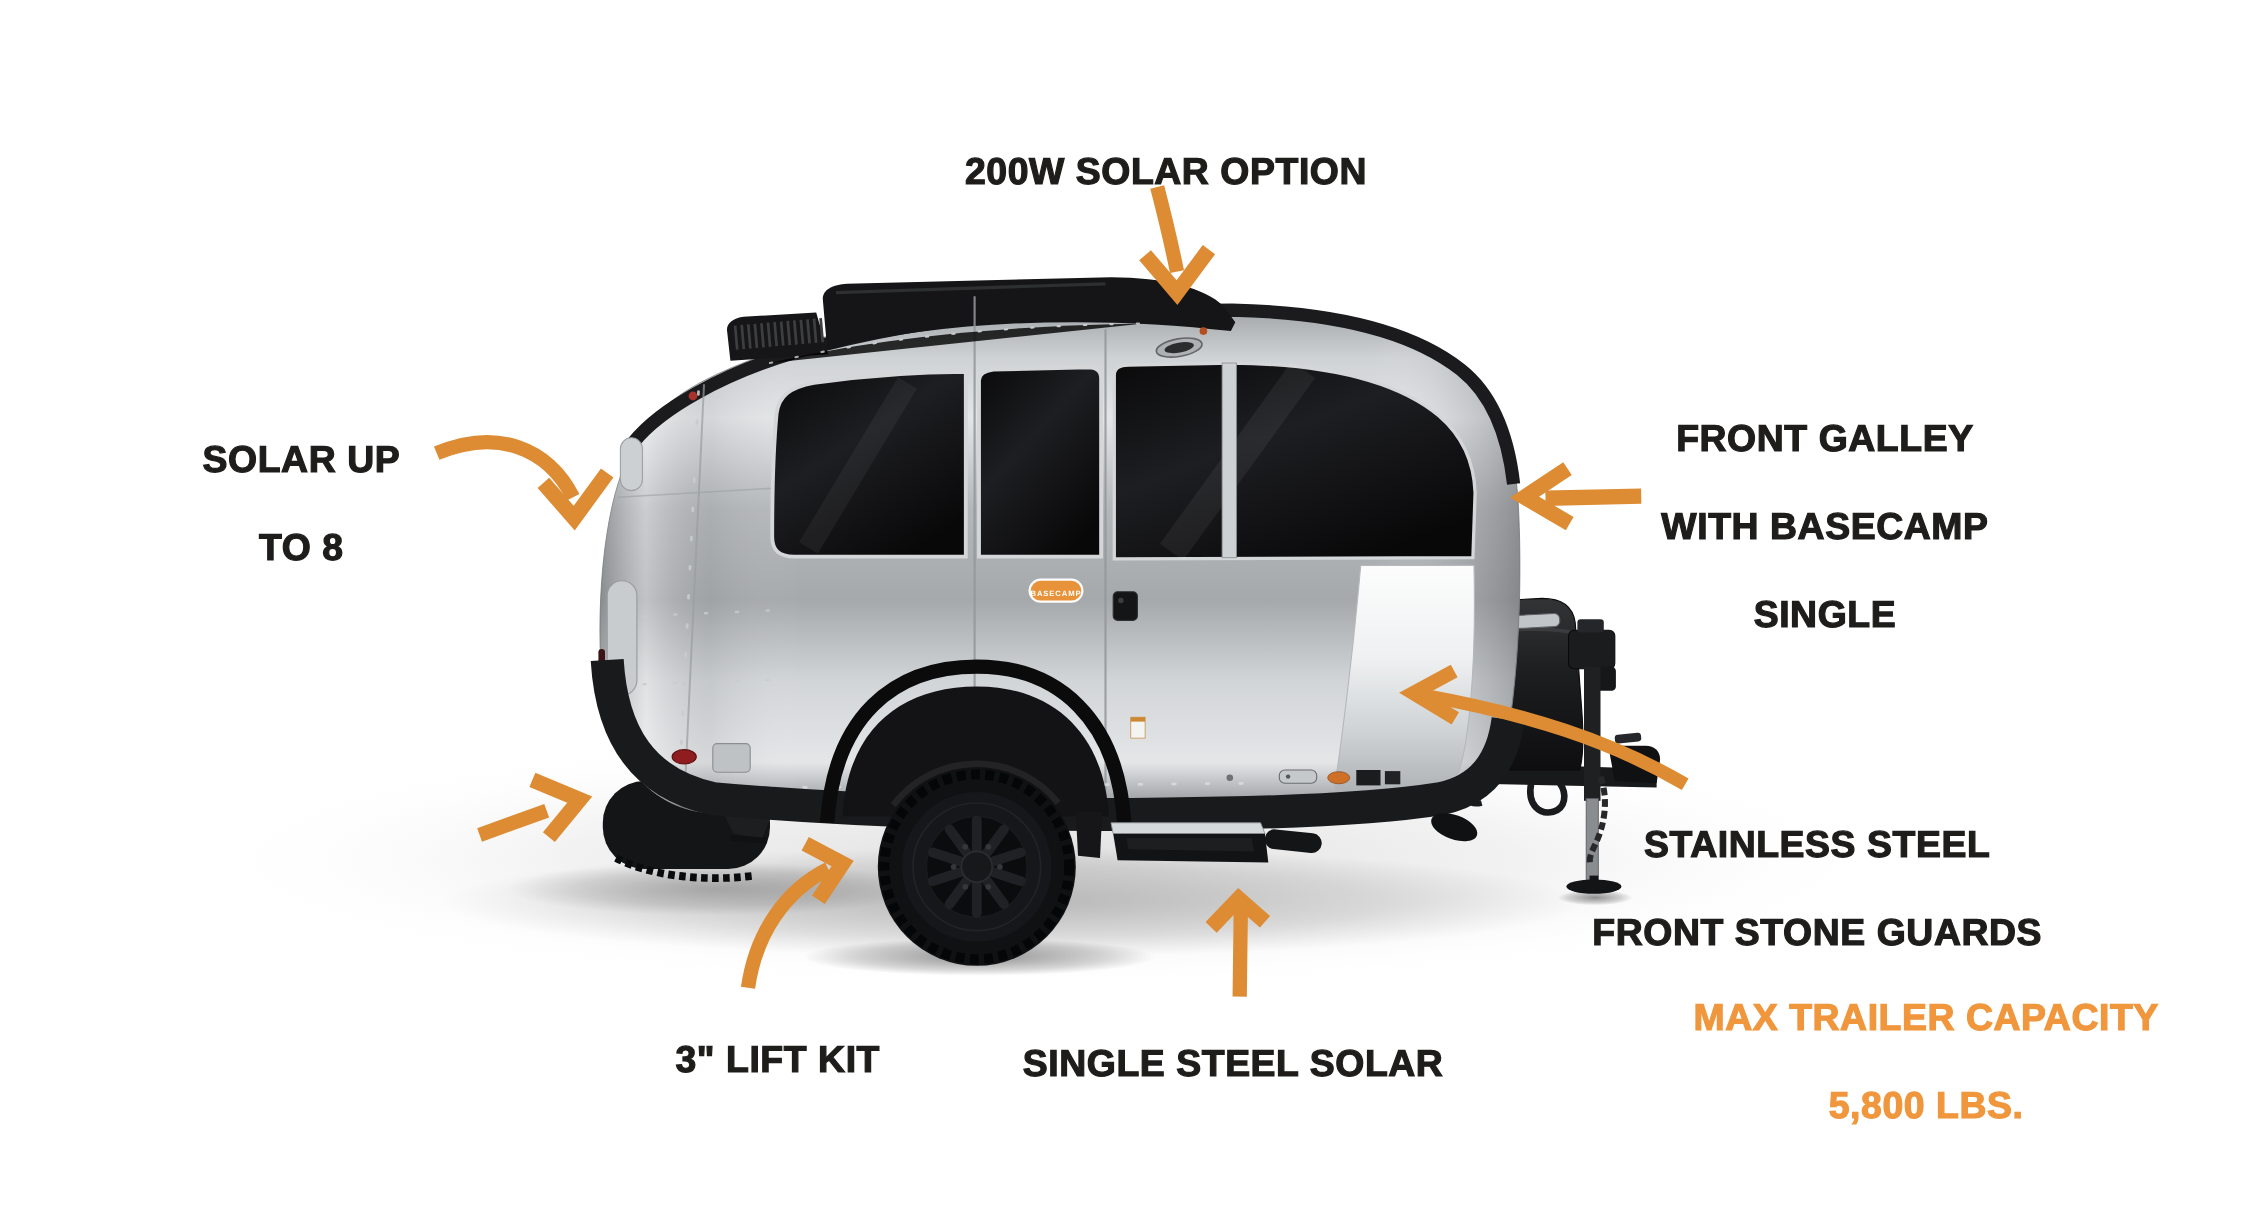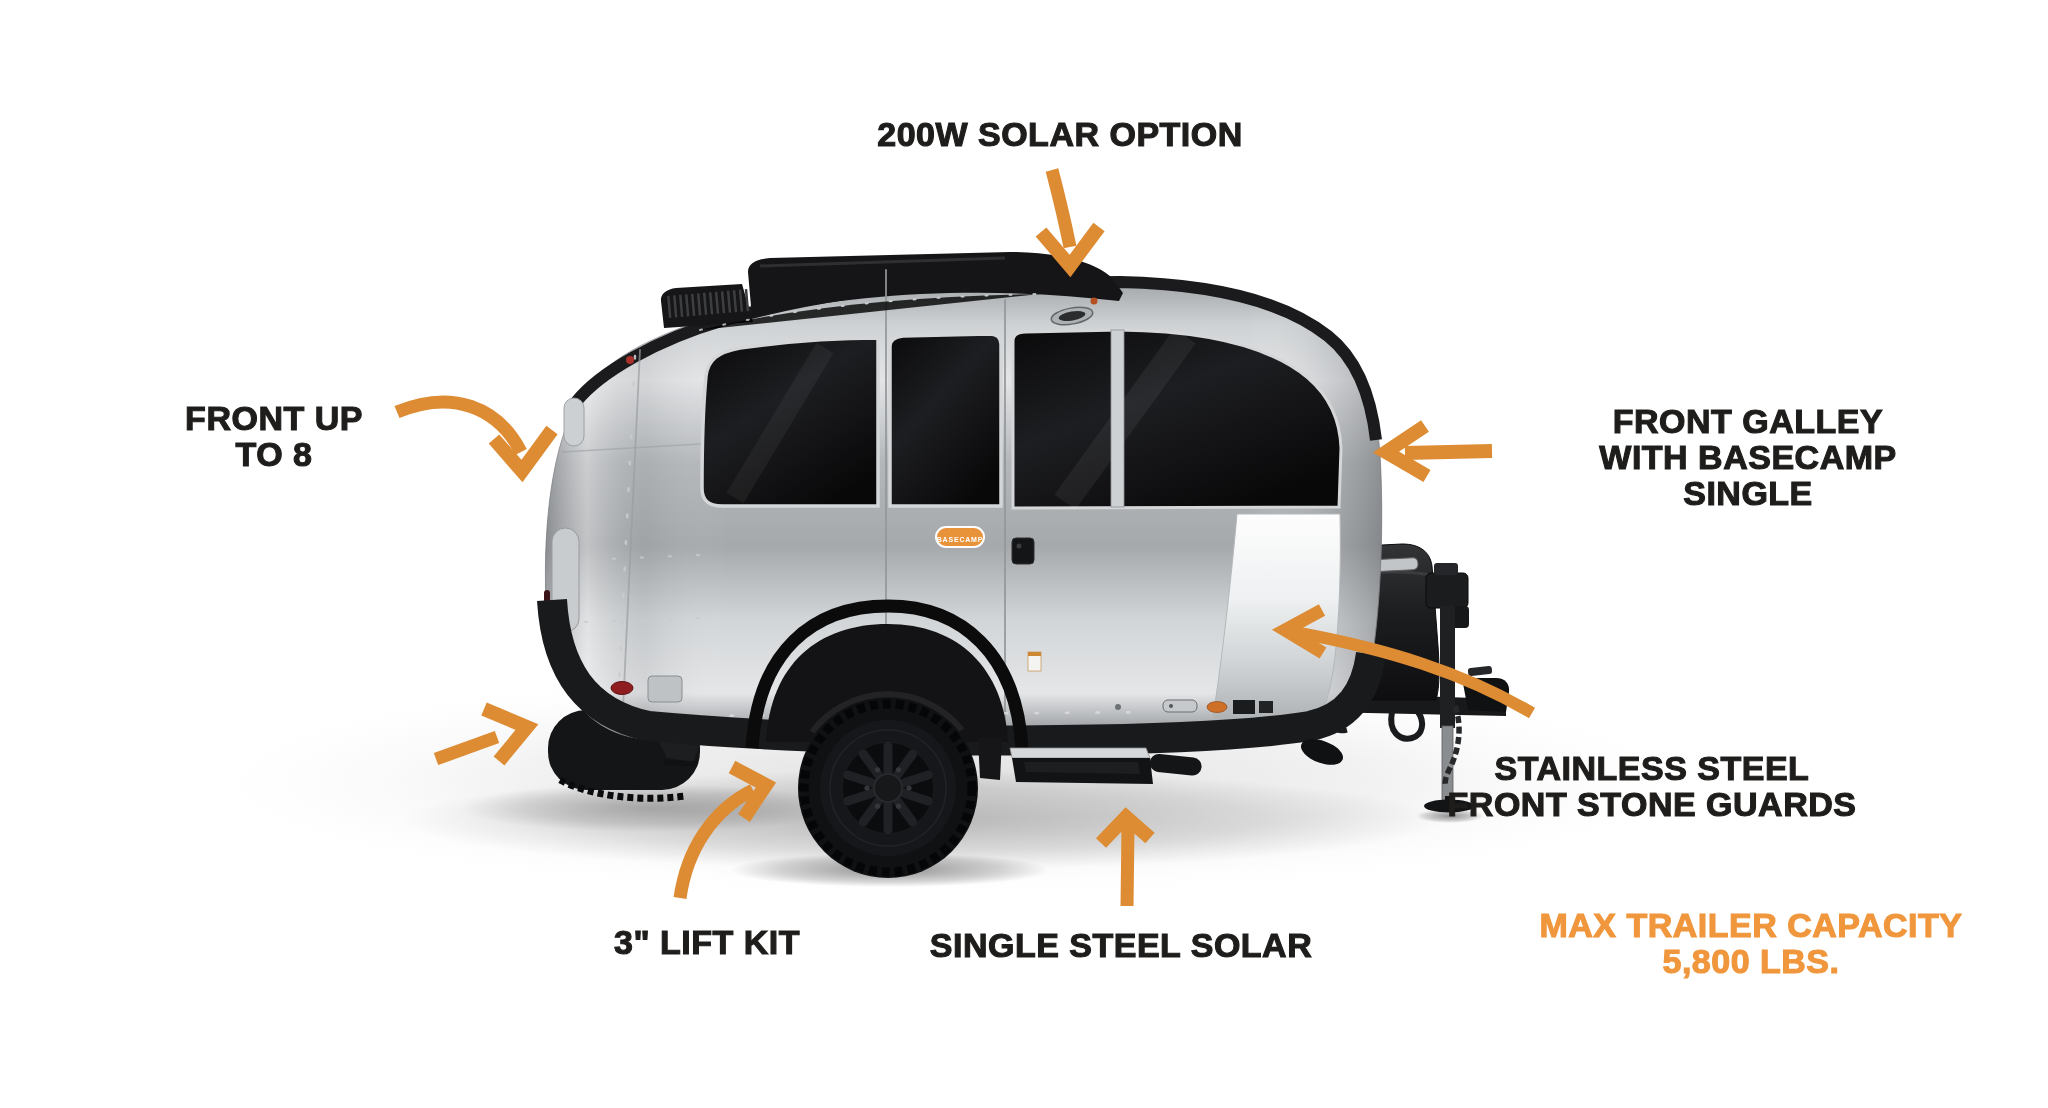--- a/index.html
+++ b/index.html
@@ -8,21 +8,21 @@
     overflow:hidden;font-family:"Liberation Sans",sans-serif;
   }
   #trailer-svg{position:absolute;left:0;top:0;}
   .callout{
     position:absolute;transform:translate(-50%,-50%);
     font-weight:700;font-size:34px;line-height:1.06;letter-spacing:.5px;
     color:#1e1d1b;-webkit-text-stroke:1.1px #1e1d1b;
     text-align:center;white-space:nowrap;user-select:none;
   }
   .callout--orange{color:#F0963C;-webkit-text-stroke:1.1px #F0963C;}
-  .callout div{display:block;}
+  .callout div{display:block;margin-top:44px;}
 </style>
 </head>
 <body>
 
 <div id="stage">
 
   <svg id="trailer-svg" width="2048" height="1108" viewBox="0 0 2048 1108">
     <defs>
       <linearGradient id="bodyGrad" x1="0" y1="0" x2="0" y2="1">
         <stop offset="0" stop-color="#9fa3a6"></stop>
@@ -290,25 +290,25 @@
         <path d="M 1101,843 L 1126,817 L 1150,838" stroke-width="14"></path>
       </g>
     </g>
   </svg>
 
   <div class="callout" style="left:1060px;top:134px">
     <div>200W SOLAR OPTION</div>
   </div>
 
   <div class="callout" style="left:274px;top:436px">
-    <div>FRONT UP</div>
+    <div>SOLAR UP</div>
     <div>TO 8</div>
   </div>
 
-  <div class="callout" style="left:1748px;top:457px">
+  <div class="callout" style="left:1659px;top:457px">
     <div>FRONT GALLEY</div>
     <div>WITH BASECAMP</div>
     <div>SINGLE</div>
   </div>
 
   <div class="callout" style="left:1652px;top:786px">
     <div>STAINLESS STEEL</div>
     <div>FRONT STONE GUARDS</div>
   </div>
 

